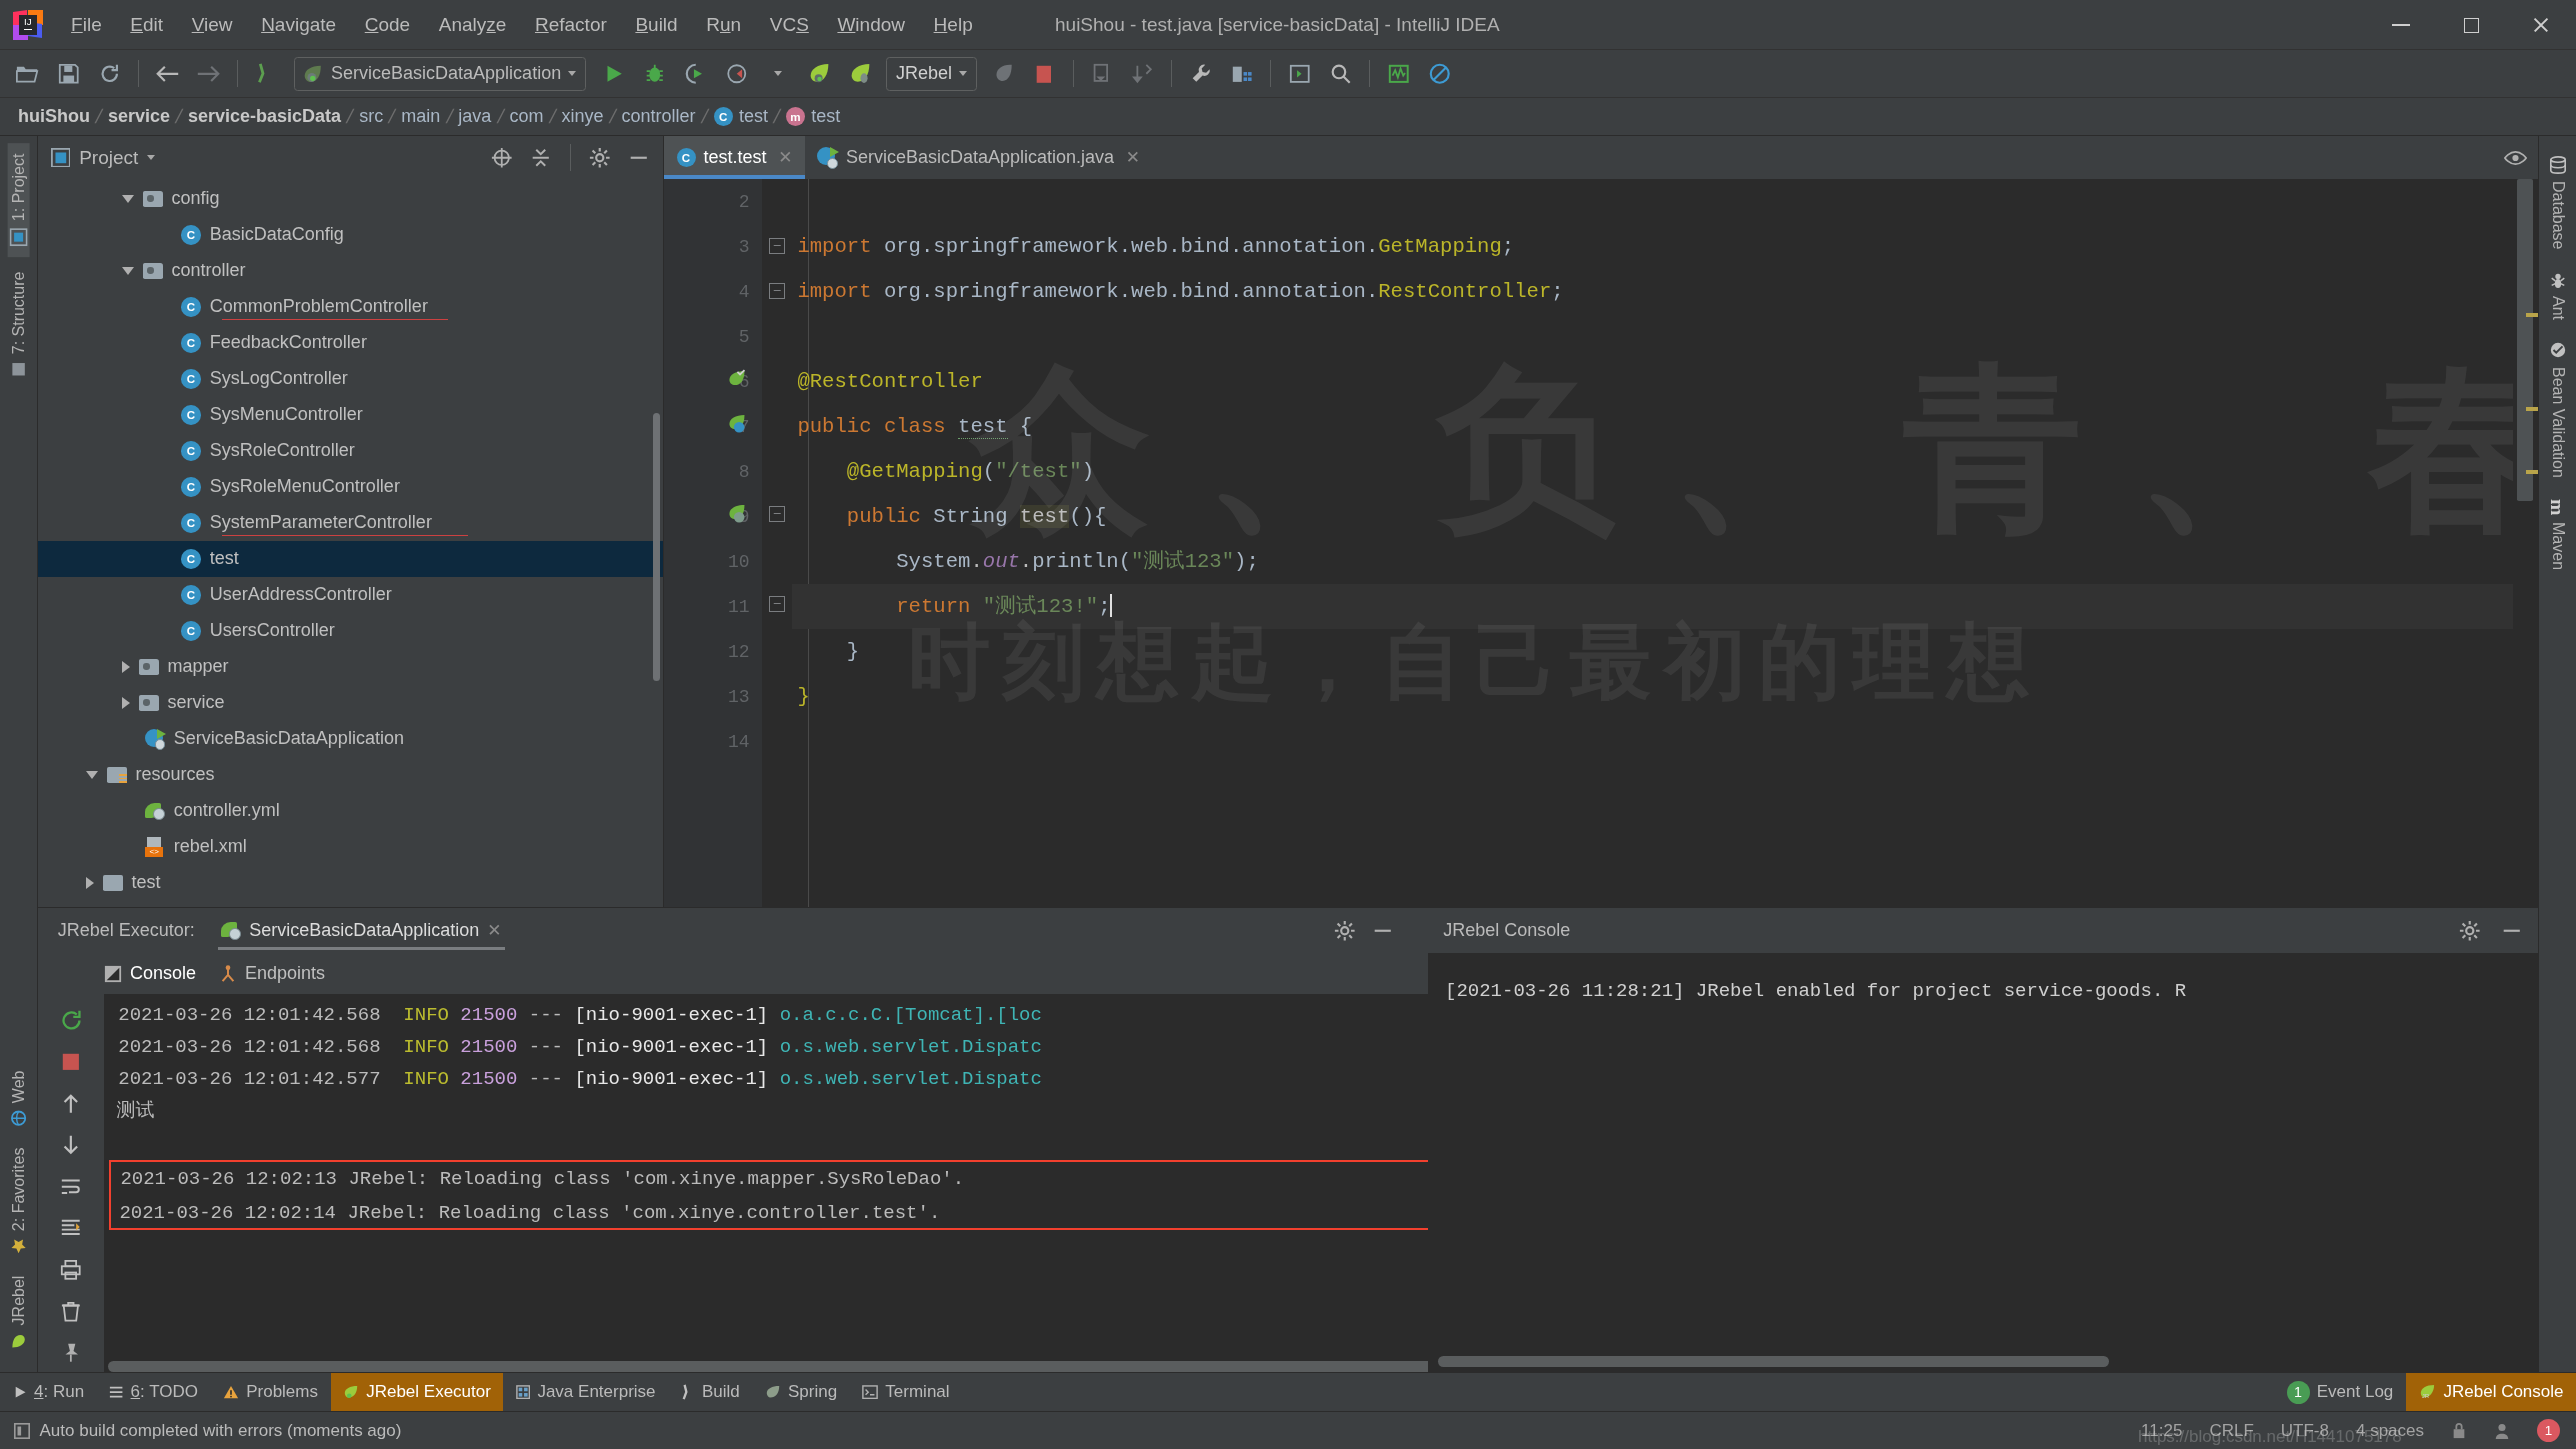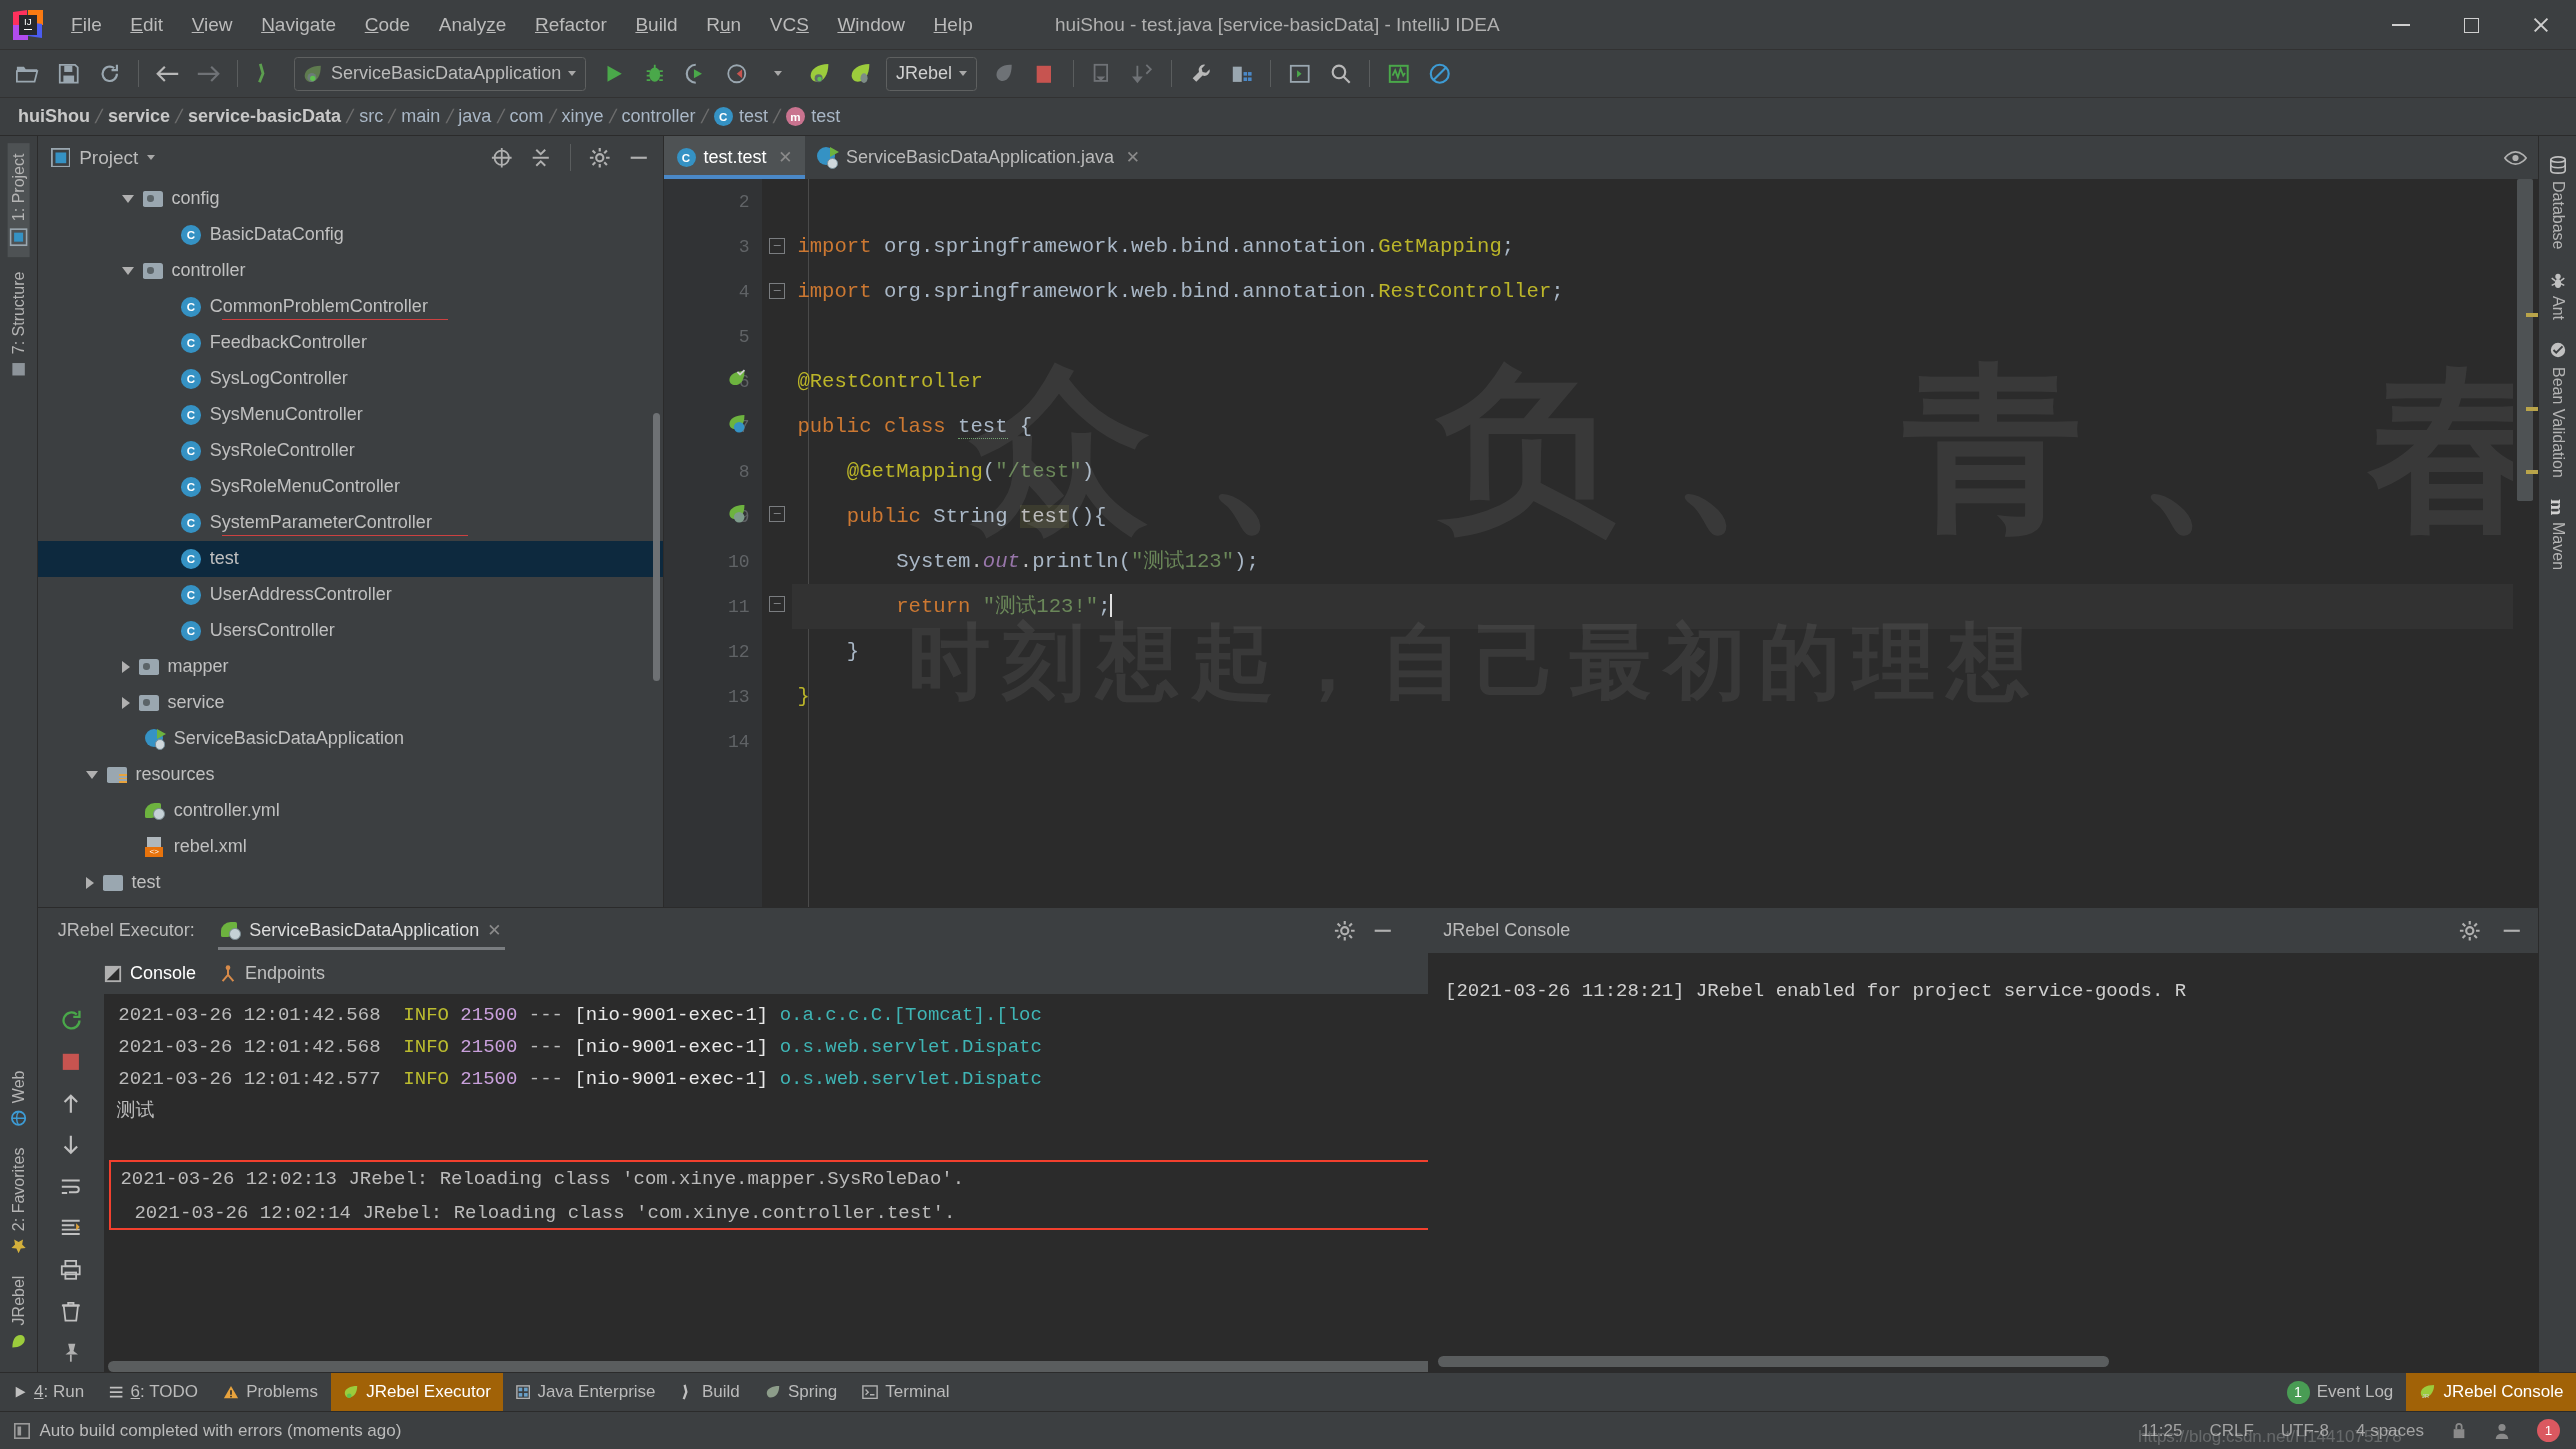--- a/index.html
+++ b/index.html
@@ -936,21 +936,21 @@
               </div>
               <div class="console">
                 <div id="console-logs">
                     <div class="log">2021-03-26 12:01:42.568  <span class="lg-info">INFO</span> <span class="lg-pid">21500</span> <span class="lg-dash">---</span> <span class="lg-thread">[nio-9001-exec-1]</span> <span class="lg-class">o.a.c.c.C.[Tomcat].[loc</span></div>
                     <div class="log">2021-03-26 12:01:42.568  <span class="lg-info">INFO</span> <span class="lg-pid">21500</span> <span class="lg-dash">---</span> <span class="lg-thread">[nio-9001-exec-1]</span> <span class="lg-class">o.s.web.servlet.Dispatc</span></div>
                     <div class="log">2021-03-26 12:01:42.577  <span class="lg-info">INFO</span> <span class="lg-pid">21500</span> <span class="lg-dash">---</span> <span class="lg-thread">[nio-9001-exec-1]</span> <span class="lg-class">o.s.web.servlet.Dispatc</span></div>
                   </div>
                 <div class="log" style="padding-left:12.5px;">测试</div>
                 <div class="jr-box" style="top:166px; width:1351px; height:70px;">
                   <div class="log" style="padding-left:9px;height:34px;line-height:34px;">2021-03-26 12:02:13 JRebel: Reloading class 'com.xinye.mapper.SysRoleDao'.</div>
-                  <div class="log" style="padding-left:23px;height:34px;line-height:34px;">2021-03-26 12:02:14 JRebel: Reloading class 'com.xinye.controller.test'.</div>
+                  <div class="log" style="padding-left:8px;height:34px;line-height:34px;">2021-03-26 12:02:14 JRebel: Reloading class 'com.xinye.controller.test'.</div>
                 </div>
                 <div class="hscroll">
                   <div class="th" style="left:3.6px;width:1413px;"></div>
                 </div>
               </div>
             </div>
           </div>
 
           <div class="jr-pane">
             <div class="jr-body">

